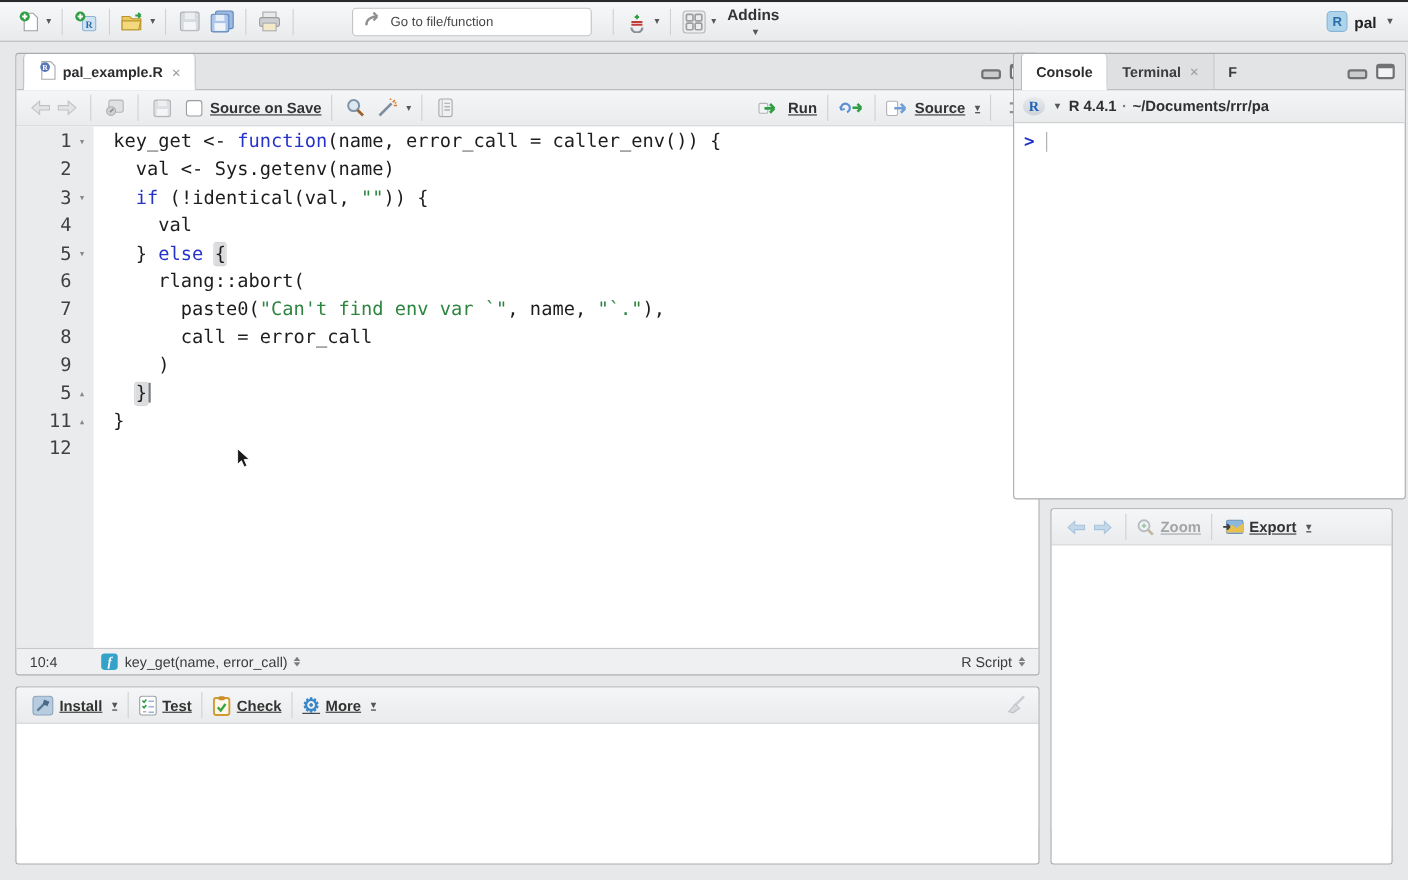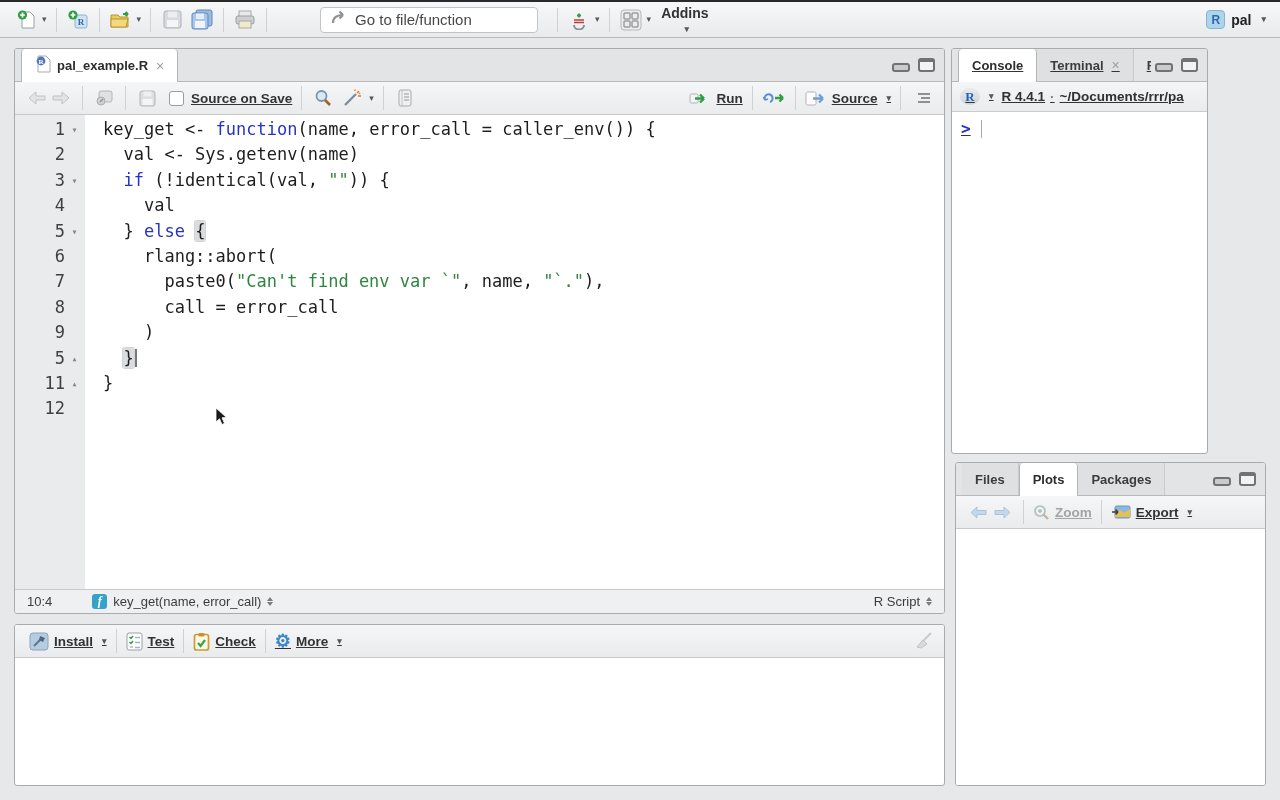--- a/index.html
+++ b/index.html
@@ -9,30 +9,30 @@
   .topline { position:absolute; top:0; left:0; right:0; height:2px; background:#2a2a2a; }
 
   
   .main-toolbar { position:absolute; top:2px; left:0; right:0; height:36px; display:flex; align-items:center;
                   background:linear-gradient(#f7f8f9,#e9eaec); border-bottom:1px solid #b9bbbd; padding:0 14px; }
   .sep-v { width:1px; height:24px; background:#cfd1d3; margin:0 9px; flex:none; }
   .caret { font-size:9px; color:#55575a; margin-left:4px; line-height:1; }
   .tb-icon { display:flex; align-items:center; justify-content:center; width:24px; height:24px; flex:none; }
   .goto-box { display:flex; align-items:center; gap:7px; width:218px; height:26px; background:#fff;
               border:1px solid #c2c4c6; border-radius:4px; padding:0 10px; margin:0 10px 0 44px; }
-  .goto-box .ph { font-size:15px; color:#46484a; }
+  .goto-box .ph { font-size:12px; color:#46484a; }
   .addins { display:flex; align-items:center; gap:4px; font-size:14px; font-weight:600; color:#333; margin-left:10px;flex-direction:column; }
   .project { margin-left:auto; display:flex; align-items:center; gap:6px; font-size:14px; font-weight:600; color:#222; }
   .proj-cube { width:19px; height:19px; border-radius:4px; background:#aed4ec; border:1px solid #86b4d4;
                color:#2b6da8; font-weight:700; font-size:12px; display:flex; align-items:center; justify-content:center; }
 
   
   .pane { position:absolute; background:#fff; border:1px solid #a9abad; border-radius:3px; overflow:hidden; }
   #editor-pane  { left:14px;  top:48px;  width:931px; height:566px; }
-  #console-pane { left:951px; top:48px;  width:257px; height:406px;text-decoration:underline; }
+  #console-pane { left:921px; top:48px;  width:357px; height:406px; }
   #files-pane   { left:955px; top:462px; width:311px; height:324px; }
   #build-pane   { left:14px;  top:624px; width:931px; height:162px; }
 
   .tabbar { position:relative; display:flex; align-items:stretch; background:#e3e4e6; border-bottom:1px solid #b6b8ba; height:33px; }
   .tab { display:flex; align-items:center; gap:6px; padding:0 13px; font-size:13px; font-weight:600; color:#3a3c3e;
          background:#dfe0e2; border-right:1px solid #c8cacc; white-space:nowrap; }
   .tab.active { background:#fff; color:#2b2d2f; border-right:1px solid #b2b4b6; border-left:1px solid #b2b4b6;
                 border-radius:4px 4px 0 0; margin-bottom:-1px; }
   .tab .tab-close { color:#9b9da0; font-size:14px; font-weight:400; margin-left:2px; }
   .tab-clip { max-width:24px; overflow:hidden; border-right:none; background:transparent; }
@@ -384,35 +384,20 @@
       <span style="color:#7a7c7e">·</span>
       <span style="font-weight:600">~/Documents/rrr/pa</span>
     </div>
     <div class="console-body">
       <span class="prompt">&gt;</span>
       <span class="console-caret"></span>
     </div>
   </div>
 
   <div class="pane" id="files-pane">
-    <div class="tabbar" style="padding-left:6px">
-      <div class="tab">
-        <span>Files</span>
-      </div>
-      <div class="tab active">
-        <span>Plots</span>
-      </div>
-      <div class="tab">
-        <span>Packages</span>
-      </div>
-      <div class="winbtns">
-        <span class="btn-min"></span>
-        <span class="btn-max"></span>
-      </div>
-    </div>
     <div class="toolbar-row">
       <span class="tb-icon">
         <svg width="17" height="13" viewBox="0 0 17 13">
             <path d="M7 1 L1 6.5 L7 12 V8.5 H16 V4.5 H7 Z" fill="#c4d8ea" stroke="#a8c4dc"></path>
           </svg>
       </span>
       <span class="tb-icon">
         <svg width="17" height="13" viewBox="0 0 17 13">
             <path d="M10 1 L16 6.5 L10 12 V8.5 H1 V4.5 H10 Z" fill="#c4d8ea" stroke="#a8c4dc"></path>
           </svg>

